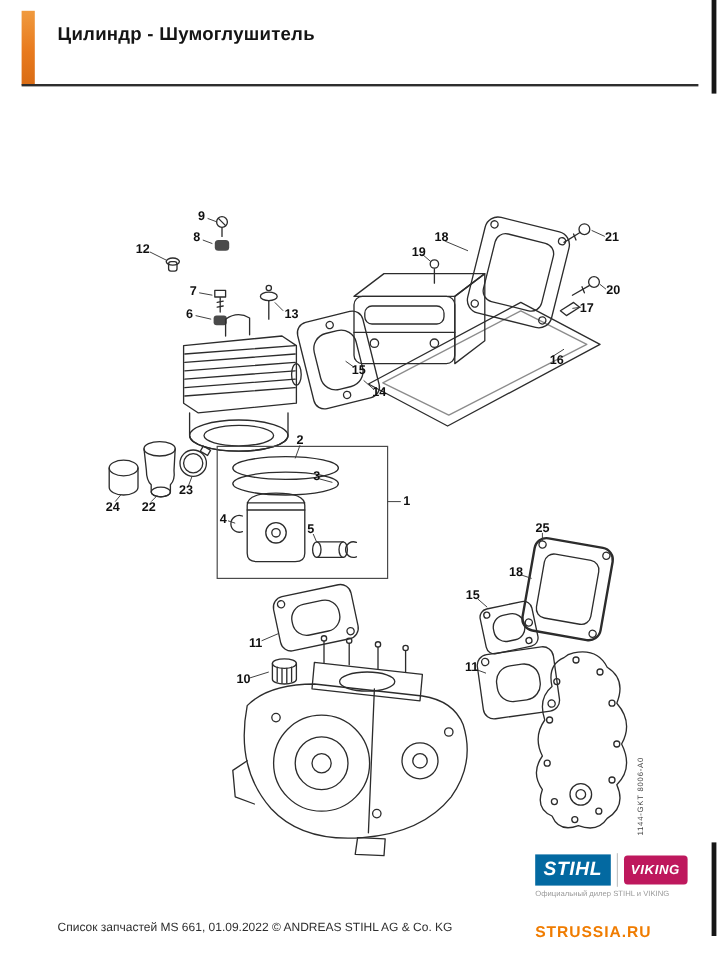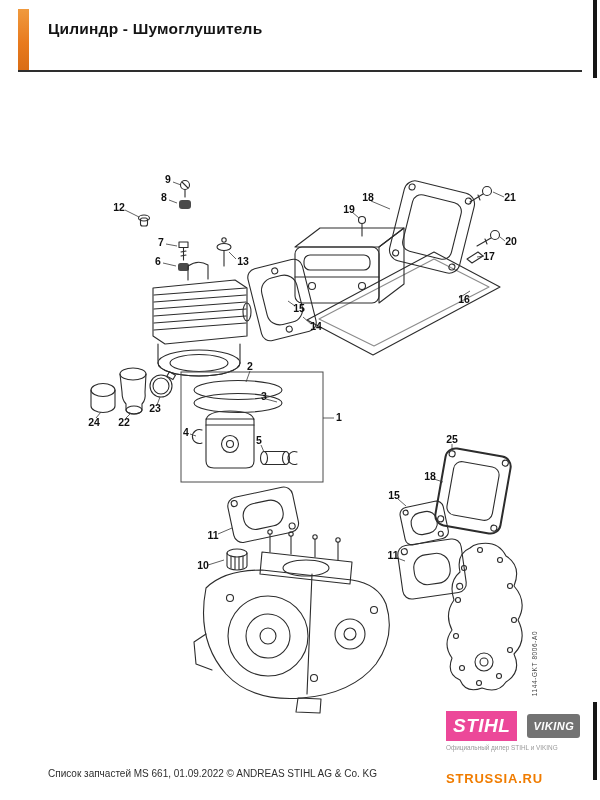--- a/index.html
+++ b/index.html
@@ -19,24 +19,24 @@
   .ln { fill:none; stroke:#2c2c2c; stroke-width:1.1; stroke-linecap:round; stroke-linejoin:round; }
   .ln2 { fill:none; stroke:#2c2c2c; stroke-width:2; stroke-linecap:round; stroke-linejoin:round; }
   .ld { stroke:#3a3a3a; stroke-width:.8; }
   .co { font-family:"Liberation Sans",sans-serif; font-size:10.5px; font-weight:bold; fill:#101010; }
 
   .side-code { position:absolute; left:494px; top:660px; width:80px; text-align:center;
     font-size:6.5px; color:#444; letter-spacing:.6px; transform:rotate(-90deg); }
 
   .brand { position:absolute; left:446px; top:711px; width:134px; }
   .logo-row { display:flex; align-items:center; }
-  .stihl-logo { background:#ec4899; color:#fff; font-style:italic; font-weight:bold; font-size:19px;
+  .stihl-logo { background:#0369a1; color:#fff; font-style:italic; font-weight:bold; font-size:16px;
     padding:4px 7px; letter-spacing:.5px; }
   .logo-sep { width:1px; height:28px; background:#c4c4c4; margin:0 5px; }
-  .viking-logo { background:#737373; color:#fff; font-style:italic; font-weight:bold; font-size:11px;
+  .viking-logo { background:#be185d; color:#fff; font-style:italic; font-weight:bold; font-size:11px;
     padding:6px 6px; border-radius:3px; letter-spacing:.5px; }
   .dealer-line { font-size:6.4px; color:#9a9a9a; margin-top:3px; white-space:nowrap; }
   .site-link { font-size:13px; font-weight:bold; color:#f07c00; letter-spacing:.8px; margin-top:20px; cursor:pointer; }
 
   .footer { position:absolute; left:48px; top:768px; font-size:10px; color:#2e2e2e; }
 </style>
 </head>
 <body>
 
 <div class="page">

